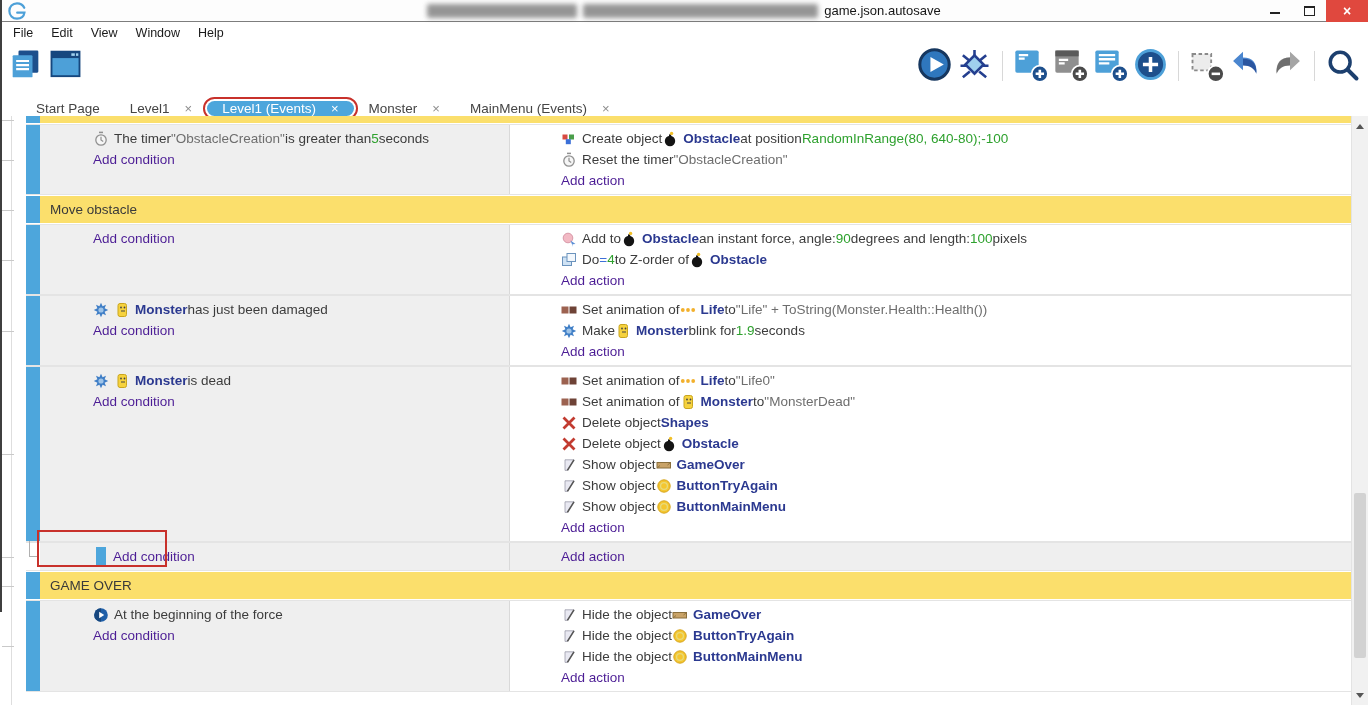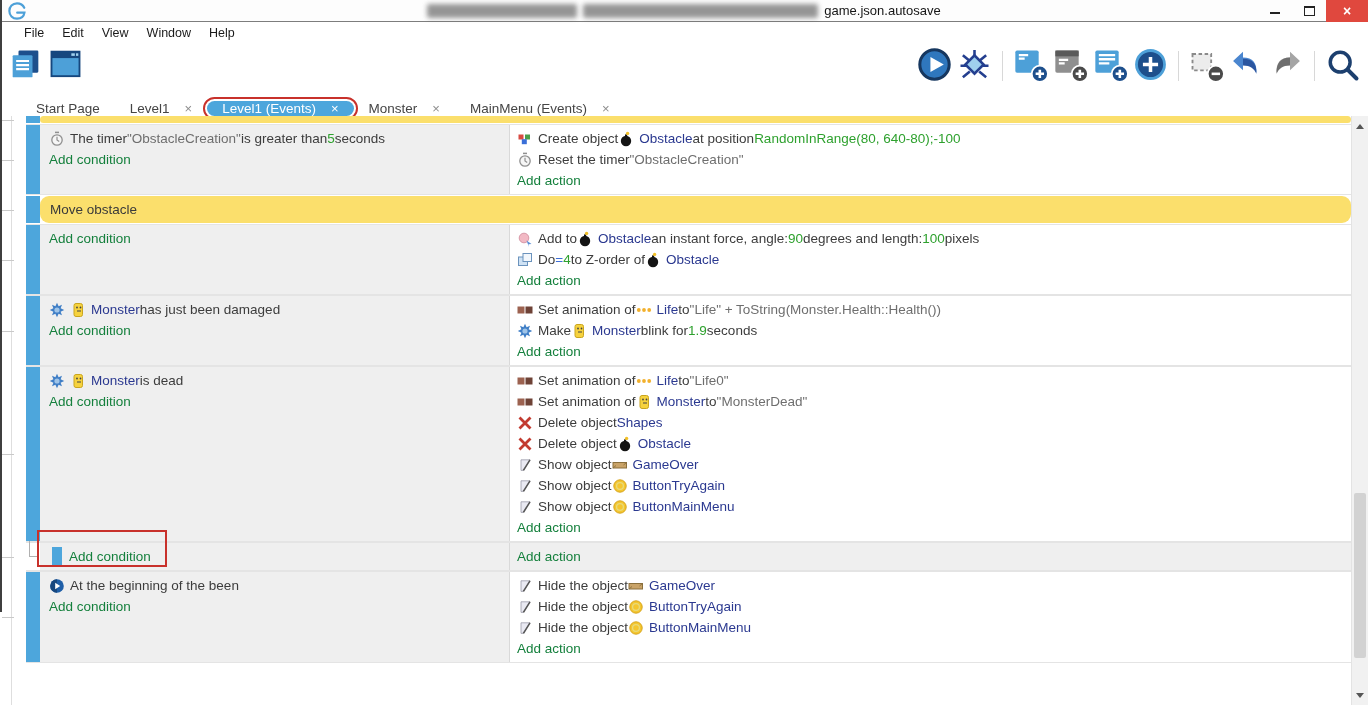--- a/index.html
+++ b/index.html
@@ -16,21 +16,21 @@
   .r1{width:150px;}
   .r2{width:235px;}
   .title-text{font-size:13px;color:#151515;}
   .win-controls{margin-left:auto;display:flex;height:22px;position:relative;z-index:2;}
   .wbtn{width:34px;display:flex;align-items:center;justify-content:center;cursor:default;}
   .wbtn.min span{display:block;width:10px;height:0;border-bottom:2px solid #222;margin-top:5px;}
   .wbtn.max span{display:block;width:9px;height:7px;border:1px solid #222;border-top:2px solid #222;}
   .wbtn.close{width:42px;background:#E0483E;color:#fff;font-size:14px;font-weight:bold;}
 
   
-  .menubar{height:22px;display:flex;align-items:center;background:#fff;font-size:12.5px;color:#1a1a1a;padding-left:15px;}
+  .menubar{height:22px;display:flex;align-items:center;background:#fff;font-size:12.5px;color:#1a1a1a;padding-left:4px;}
   .menu-item{padding:2px 9px;}
 
   
   .toolbar{height:44px;display:flex;align-items:center;justify-content:space-between;background:#fff;padding:0 8px;}
   .tb-group{display:flex;align-items:center;gap:5px;}
   .tb-btn{width:35px;height:35px;display:flex;align-items:center;justify-content:center;}
   .tb-btn svg{width:31px;height:31px;}
   .vsep{width:1px;height:30px;background:#d8d8d8;margin:0 5px;}
 
   
@@ -42,34 +42,34 @@
   .tab.annotated{outline:2px solid #C8312B;outline-offset:2px;border-radius:9px;}
 
   
   .sheet{position:relative;height:589px;background:#fff;overflow:hidden;}
   .gutter-line{position:absolute;left:11px;top:0;bottom:0;width:1px;background:#dedede;}
   .blocks{position:absolute;left:26px;right:17px;top:0;}
   .block{position:relative;margin-bottom:2px;}
   .tick{position:absolute;left:-24px;top:50%;width:12px;border-top:1px solid #c9c9c9;}
   .group{display:flex;}
   .gbar{width:14px;background:#4DA6DC;flex:none;}
-  .glabel{flex:1;background:#FBDF6C;color:#3a3a3a;font-size:13.5px;padding:6px 0 0 10px;height:27px;box-sizing:border-box;border-radius:9px;}
+  .glabel{flex:1;background:#FBDF6C;color:#3a3a3a;font-size:13.5px;padding:6px 0 0 10px;height:27px;box-sizing:border-box;}
   .group.clipped .glabel{height:7px;padding:0;}
   .event{display:flex;box-shadow:0 1px 0 #e4e4e4,0 -1px 0 #e4e4e4;}
   .ebar{width:14px;background:#4DA6DC;flex:none;}
   .cond{width:470px;box-sizing:border-box;background:#EFEFEF;padding:3px 8px 3px 9px;border-right:1px solid #d9d9d9;flex:none;position:relative;}
   .act{flex:1;background:#fff;padding:3px 8px 3px 7px;min-width:0;}
-  .line{height:21px;display:flex;align-items:center;white-space:nowrap;font-size:13.5px;color:#3c3c3c;overflow:hidden;}
+  .line{height:21px;display:flex;align-items:center;white-space:nowrap;font-size:13.5px;color:#3c3c3c;overflow:hidden;margin-left:44px;}
   .line .icon{width:16px;height:16px;margin-right:5px;flex:none;display:inline-flex;}
   .icon svg{width:100%;height:100%;}
-  .seg-obj{font-weight:400;color:#2B3990;}
+  .seg-obj{font-weight:700;color:#2B3990;}
   .seg-val{color:#2EA12E;}
   .seg-str{color:#6E6E6E;}
   .seg-op{color:#3D6FD8;}
-  .ph{color:#15803d;}
+  .ph{color:#4c1d95;}
   .event.empty .espace{width:14px;background:#fff;position:relative;flex:none;}
   .elbow{position:absolute;left:3px;top:-2px;width:9px;height:15px;border-left:1px solid #b0b0b0;border-bottom:1px solid #b0b0b0;}
   .event.empty .act{background:#EFEFEF;}
   .minibar{width:10px;height:19px;background:#4DA6DC;margin:0 7px 0 3px;flex:none;}
   .redbox{position:absolute;left:-3px;top:-13px;width:126px;height:33px;border:2px solid #C8312B;z-index:6;pointer-events:none;}
 
   
   .scrollbar{position:absolute;right:0;top:0;bottom:0;width:17px;background:#F1F1F1;border-left:1px solid #e3e3e3;box-sizing:border-box;}
   .sb-arrow{position:absolute;left:0;right:0;height:14px;display:flex;align-items:center;justify-content:center;}
   .sb-arrow.up{top:3px;}
@@ -602,32 +602,39 @@
             </div>
             <div class="act">
               <div class="line">
                 <span class="ph">Add action</span>
               </div>
             </div>
           </div>
         </div>
         <div class="block">
           <div class="tick"></div>
+          <div class="group">
+            <div class="gbar"></div>
+            <div class="glabel">GAME OVER</div>
+          </div>
+        </div>
+        <div class="block">
+          <div class="tick"></div>
           <div class="event">
             <div class="ebar"></div>
             <div class="cond">
               <div class="line">
                 <span class="icon">
                   <svg viewBox="0 0 16 16">
                     <circle cx="8" cy="8" r="6.8" fill="#1f5fa8"></circle>
                     <path d="M8 1.2A6.8 6.8 0 0 0 8 14.8z" fill="#17477e"></path>
                     <path d="M6.2 4.8l5 3.2-5 3.2z" fill="#fff"></path>
                   </svg>
                 </span>
-                <span class="seg-text">At the beginning of the been</span>
+                <span class="seg-text">At the beginning of the force</span>
               </div>
               <div class="line">
                 <span class="ph">Add condition</span>
               </div>
             </div>
             <div class="act">
               <div class="line">
                 <span class="icon">
                   <svg viewBox="0 0 16 16">
                     <path d="M4 2.8h9L6.4 13.4H4z" fill="#e9e9f2" stroke="#9a9aa8" stroke-width="0.8"></path>

